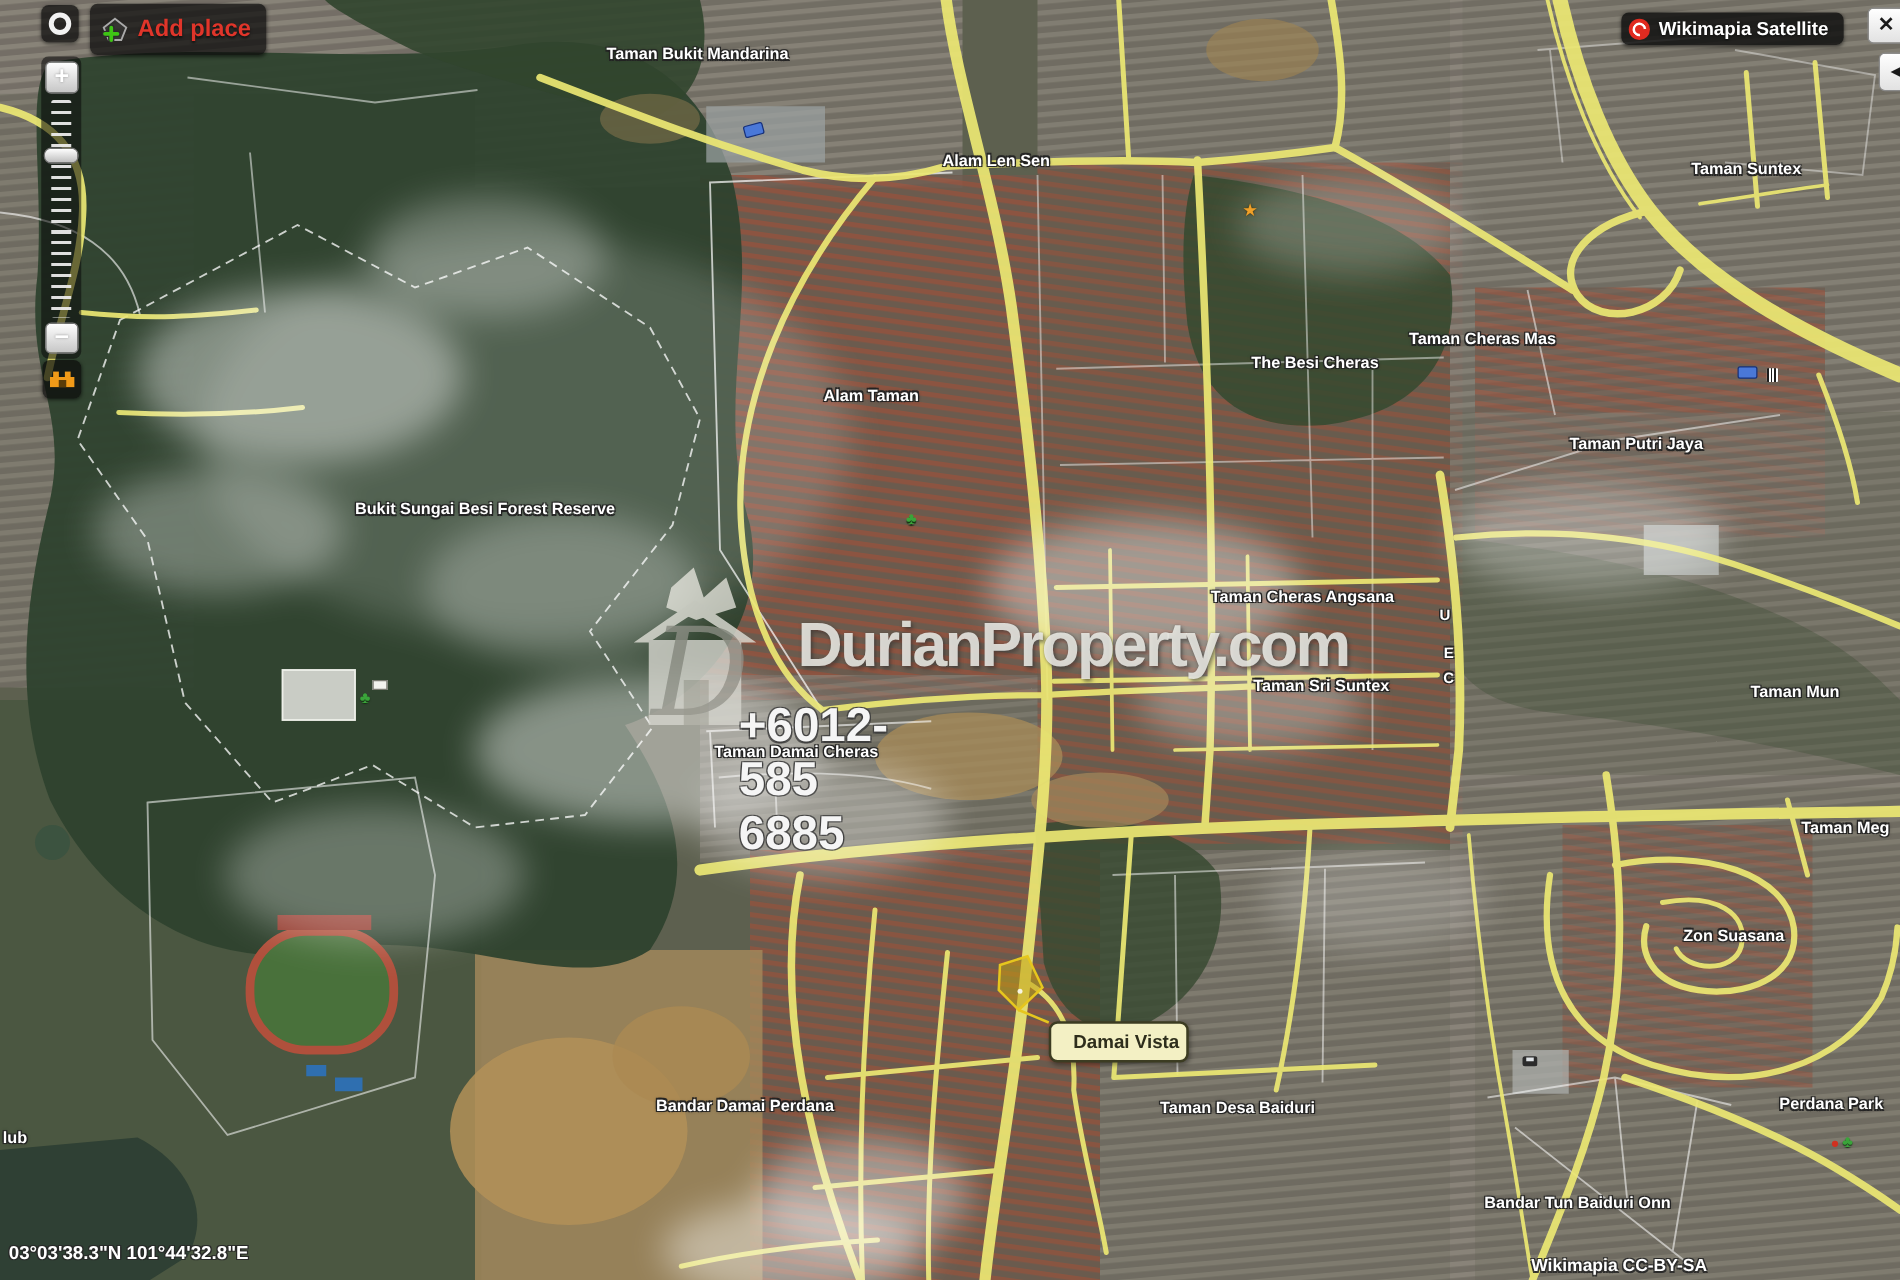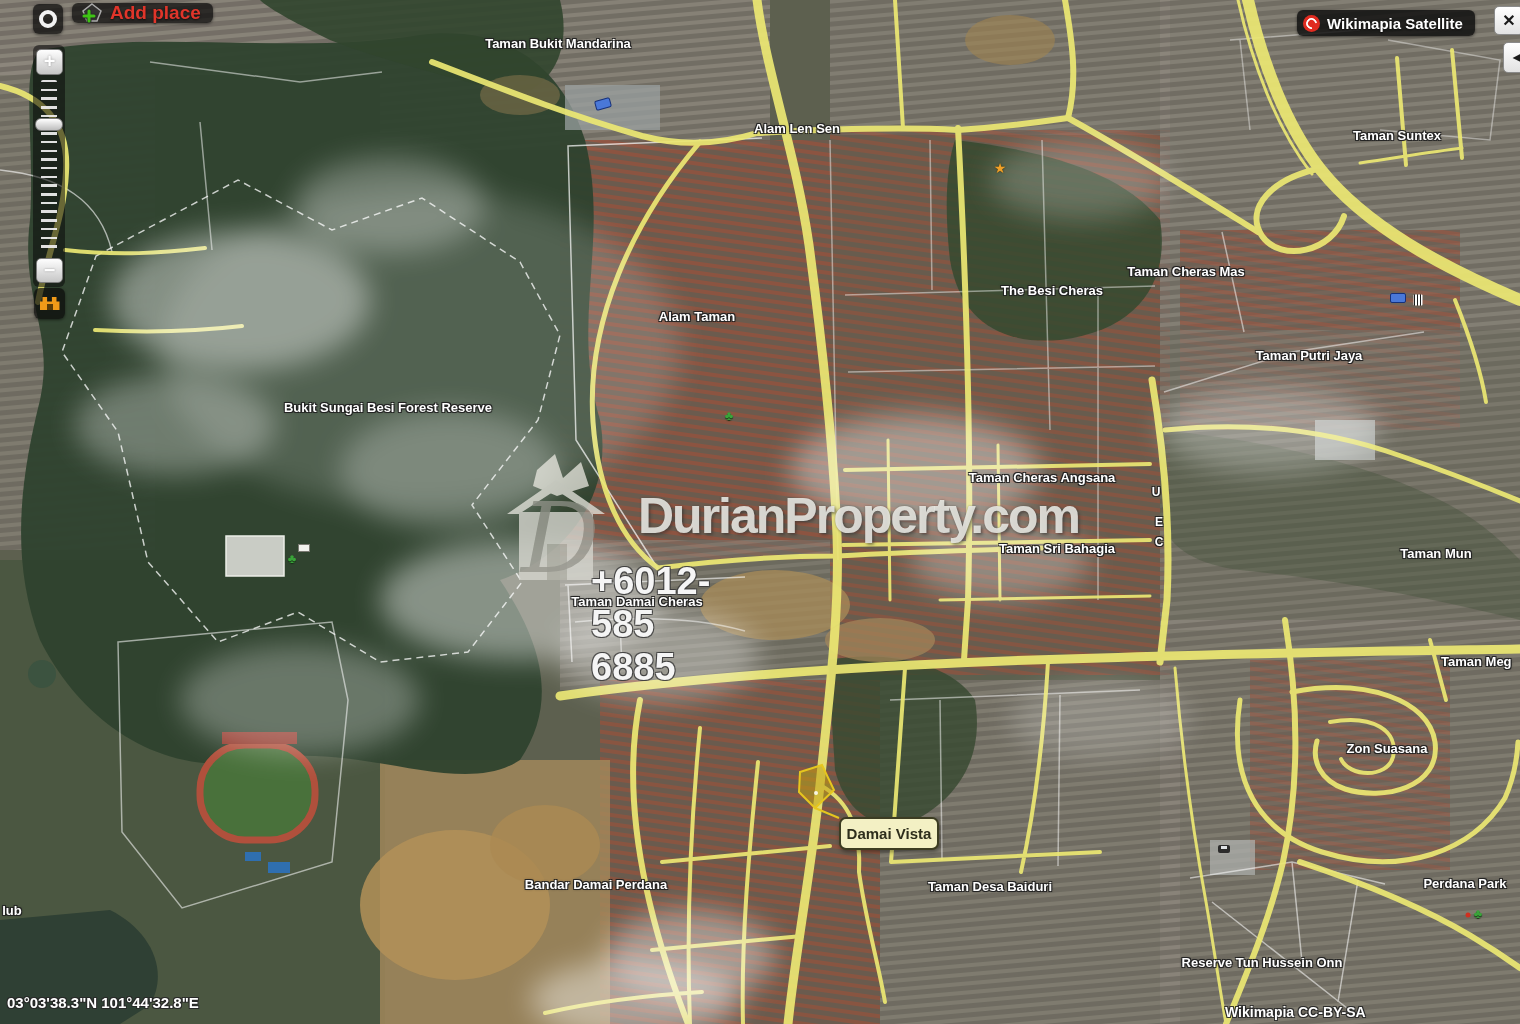--- a/index.html
+++ b/index.html
@@ -25,37 +25,37 @@
   .poi-cardark{width:12px;height:8px;background:#2c2c2c;border-radius:2px;transform:translate(-50%,-50%);}
   .poi-cardark span{display:block;width:6px;height:3px;margin:1px auto 0;background:#dfe3e6;}
   .poi-fuel{width:9px;height:11px;border-radius:1px;transform:translate(-50%,-50%);
     background:repeating-linear-gradient(90deg,#1c1c1c 0 1.5px,#fff 1.5px 3px);}
   .poi-dot{width:5px;height:5px;border-radius:50%;background:#d03020;transform:translate(-50%,-50%);}
   .poi-sign{width:10px;height:6px;background:#f2f2ee;border:1px solid #7a7a72;transform:translate(-50%,-50%);}
   
   #tooltip{position:absolute;left:839px;top:817px;width:96px;height:29px;z-index:50;
     background:#f3f0c4;border:2px solid #3c3c22;border-radius:7px;
     font:bold 15px "Liberation Sans",sans-serif;color:#2e2e1c;
-    line-height:29px;text-align:center;box-shadow:1px 2px 4px rgba(0,0,0,.4);}
+    line-height:29px;text-align:center;box-shadow:1px 2px 4px rgba(0,0,0,.4);padding-left:12px;}
   
   #watermark{position:absolute;left:0;top:0;z-index:40;pointer-events:none;}
   #wm-house{position:absolute;left:497px;top:452px;opacity:.82;}
   #wm-brand{position:absolute;left:638px;top:487px;
     font:bold 50px "Liberation Sans",sans-serif;letter-spacing:-2px;
     color:rgba(240,240,234,.85);text-shadow:2px 2px 3px rgba(45,45,45,.45),0 0 2px rgba(70,70,70,.5);}
   #wm-phone{position:absolute;left:591px;top:524px;
     font:bold 38px "Liberation Sans",sans-serif;color:rgba(255,255,255,.95);
     text-shadow:-1px -1px 0 rgba(60,60,60,.8),1px -1px 0 rgba(60,60,60,.8),
       -1px 1px 0 rgba(60,60,60,.8),1px 1px 0 rgba(60,60,60,.8);margin-top:36px;}
   
   .ctl{position:absolute;z-index:60;}
   .tile{background:rgba(10,10,10,.72);border-radius:6px;box-shadow:0 1px 3px rgba(0,0,0,.5);}
   #ctl-eye{left:33px;top:4px;width:30px;height:30px;display:flex;align-items:center;justify-content:center;}
   #ctl-eye .ring{width:10px;height:10px;border:4px solid #f2f2f2;border-radius:50%;}
-  #ctl-addplace{left:72px;top:3px;height:20px;padding:0 12px 0 8px;display:flex;align-items:center;gap:6px;}
+  #ctl-addplace{left:72px;top:3px;height:41px;padding:0 12px 0 8px;display:flex;align-items:center;gap:6px;}
   #ctl-addplace .lbl{color:#e0352a;font:bold 19px "Liberation Sans",sans-serif;text-shadow:0 1px 2px rgba(0,0,0,.6);}
   #zoomstrip{left:33px;top:45px;width:32px;height:242px;background:rgba(10,10,10,.55);border-radius:6px;}
   .zbtn{position:absolute;left:36px;width:27px;height:26px;border:1px solid #7c7c7c;border-radius:5px;
     background:linear-gradient(#fefefe,#c6c6c6);color:#fff;font:bold 20px "Liberation Sans",sans-serif;
     line-height:23px;text-align:center;text-shadow:0 0 2px #909090;box-sizing:border-box;z-index:61;}
   #zoom-in{top:49px;} #zoom-out{top:258px;height:25px;}
   #zoom-track{position:absolute;left:41px;top:80px;width:16px;height:174px;z-index:61;
     background:repeating-linear-gradient(180deg,rgba(235,235,235,.95) 0 2.5px,rgba(235,235,235,0) 2.5px 8.7px);
     border-radius:2px;}
   #zoom-handle{position:absolute;left:35px;top:118px;width:28px;height:13px;border-radius:6px;
@@ -234,29 +234,29 @@
 
   <div class="maplabel" style="left:558px;top:43px">Taman Bukit Mandarina</div>
   <div class="maplabel" style="left:797px;top:128px">Alam Len Sen</div>
   <div class="maplabel" style="left:1397px;top:135px">Taman Suntex</div>
   <div class="maplabel" style="left:1052px;top:290px">The Besi Cheras</div>
   <div class="maplabel" style="left:1186px;top:271px">Taman Cheras Mas</div>
   <div class="maplabel" style="left:1309px;top:355px">Taman Putri Jaya</div>
   <div class="maplabel" style="left:697px;top:316px">Alam Taman</div>
   <div class="maplabel" style="left:388px;top:407px">Bukit Sungai Besi Forest Reserve</div>
   <div class="maplabel" style="left:1042px;top:477px">Taman Cheras Angsana</div>
-  <div class="maplabel" style="left:1057px;top:548px">Taman Sri Bahagia</div>
+  <div class="maplabel" style="left:1057px;top:548px">Taman Sri Suntex</div>
   <div class="maplabel" style="left:1436px;top:553px">Taman Mun</div>
   <div class="maplabel" style="left:637px;top:601px">Taman Damai Cheras</div>
   <div class="maplabel maplabel-raw" style="left:1441px;top:654px">Taman Meg</div>
   <div class="maplabel" style="left:1387px;top:748px">Zon Suasana</div>
   <div class="maplabel" style="left:596px;top:884px">Bandar Damai Perdana</div>
   <div class="maplabel" style="left:990px;top:886px">Taman Desa Baiduri</div>
   <div class="maplabel" style="left:1465px;top:883px">Perdana Park</div>
-  <div class="maplabel" style="left:1262px;top:962px">Reserve Tun Hussein Onn</div>
+  <div class="maplabel" style="left:1262px;top:962px">Bandar Tun Baiduri Onn</div>
   <div class="maplabel" style="left:12px;top:910px">lub</div>
 
   <span class="roadletter" style="left:1156px;top:492px">U</span>
   <span class="roadletter" style="left:1159px;top:522px">E</span>
   <span class="roadletter" style="left:1159px;top:542px">C</span>
 
   <span class="poi poi-star" style="left:1000px;top:168px">★</span>
   <span class="poi poi-car" style="left:603px;top:104px"></span>
   <span class="poi poi-car poi-car2" style="left:1398px;top:298px"></span>
   <span class="poi poi-fuel" style="left:1418px;top:300px"></span>

